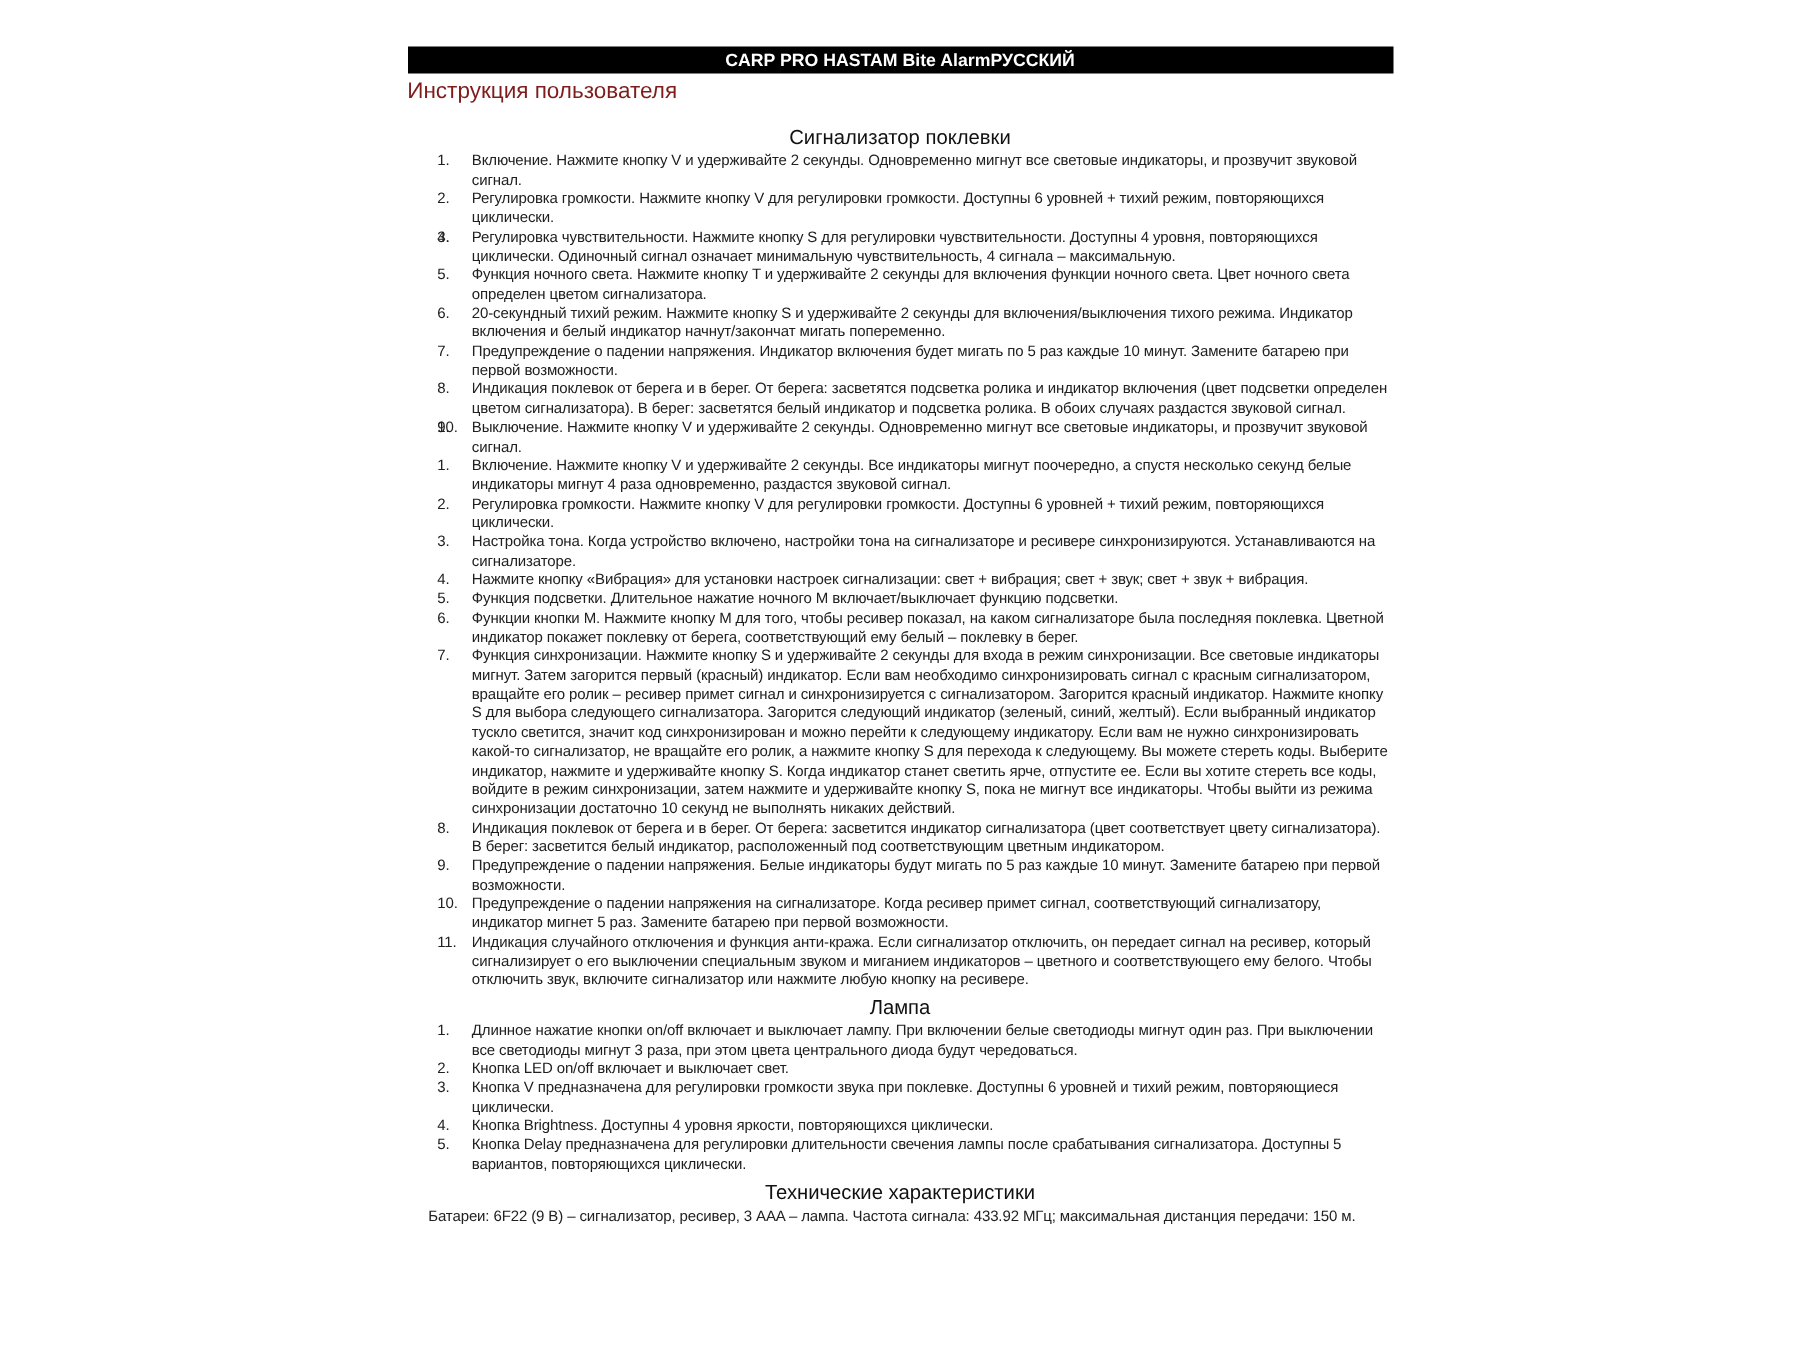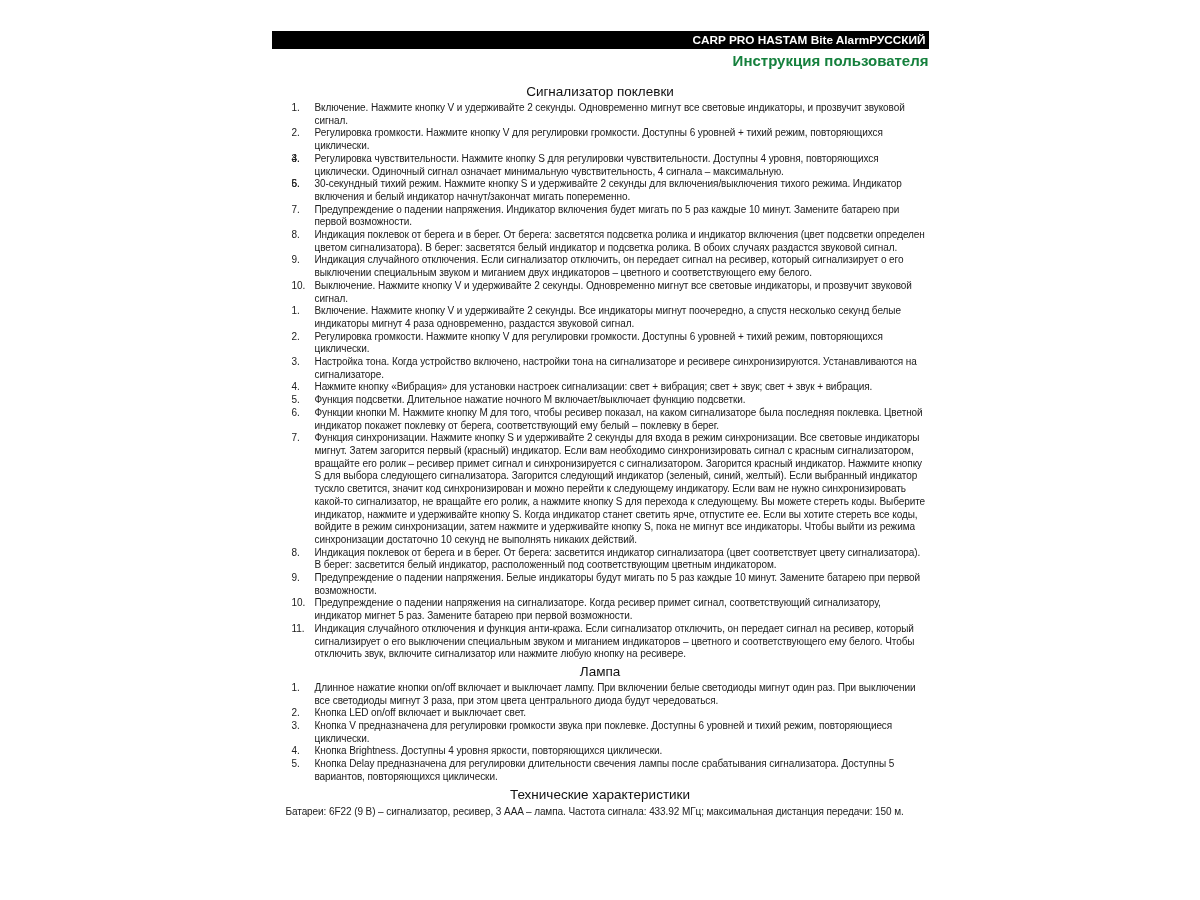--- a/index.html
+++ b/index.html
@@ -16,34 +16,34 @@
     width: 657px;
     margin: 0 auto;
     padding-top: 31px;
     box-sizing: content-box;
   }
   .header-bar {
     background: #000000;
     color: #ffffff;
     height: 18px;
     display: flex;
-    justify-content: flex-end;
+    justify-content: center;
     align-items: center;
     font-weight: 700;
     font-size: 11.8px;
     padding: 0 3px;
     box-sizing: border-box;
   }
   .doc-title {
-    text-align: right;
+    text-align: left;
     font-size: 15px;
-    font-weight: 700;
+    font-weight: 400;
     line-height: 16px;
     margin: 4px 0 0 0;
-    color: #15803d;
+    color: #7f1d1d;
   }
   .section-heading {
     text-align: center;
     font-size: 13.5px;
     font-weight: 400;
     line-height: 15px;
     margin: 3px 0 3px 0;
     color: #111111;
   }
   .section-heading.first {
@@ -99,36 +99,36 @@
   </li>
         <li class="list-item">
     <span class="num">3.</span>
   </li>
         <li class="list-item">
     <span class="num">4.</span>
     <span class="txt">Регулировка чувствительности. Нажмите кнопку S для регулировки чувствительности. Доступны 4 уровня, повторяющихся циклически. Одиночный сигнал означает минимальную чувствительность, 4 сигнала – максимальную.</span>
   </li>
         <li class="list-item">
     <span class="num">5.</span>
+    <span class="txt">Функция ночного света. Нажмите кнопку T и удерживайте 2 секунды для включения функции ночного света. Цвет ночного света определен цветом сигнализатора.</span>
   </li>
         <li class="list-item">
     <span class="num">6.</span>
-    <span class="txt">30-секундный тихий режим. Нажмите кнопку S и удерживайте 2 секунды для включения/выключения тихого режима. Индикатор включения и белый индикатор начнут/закончат мигать попеременно.</span>
+    <span class="txt">20-секундный тихий режим. Нажмите кнопку S и удерживайте 2 секунды для включения/выключения тихого режима. Индикатор включения и белый индикатор начнут/закончат мигать попеременно.</span>
   </li>
         <li class="list-item">
     <span class="num">7.</span>
     <span class="txt">Предупреждение о падении напряжения. Индикатор включения будет мигать по 5 раз каждые 10 минут. Замените батарею при первой возможности.</span>
   </li>
         <li class="list-item">
     <span class="num">8.</span>
     <span class="txt">Индикация поклевок от берега и в берег. От берега: засветятся подсветка ролика и индикатор включения (цвет подсветки определен цветом сигнализатора). В берег: засветятся белый индикатор и подсветка ролика. В обоих случаях раздастся звуковой сигнал.</span>
   </li>
         <li class="list-item">
     <span class="num">9.</span>
-    <span class="txt">Индикация случайного отключения. Если сигнализатор отключить, он передает сигнал на ресивер, который сигнализирует о его выключении специальным звуком и миганием двух индикаторов – цветного и соответствующего ему белого.</span>
   </li>
         <li class="list-item">
     <span class="num">10.</span>
     <span class="txt">Выключение. Нажмите кнопку V и удерживайте 2 секунды. Одновременно мигнут все световые индикаторы, и прозвучит звуковой сигнал.</span>
   </li>
       </ol>
   </section>
 
   <section class="doc-section">
     <ol class="instruction-list">

